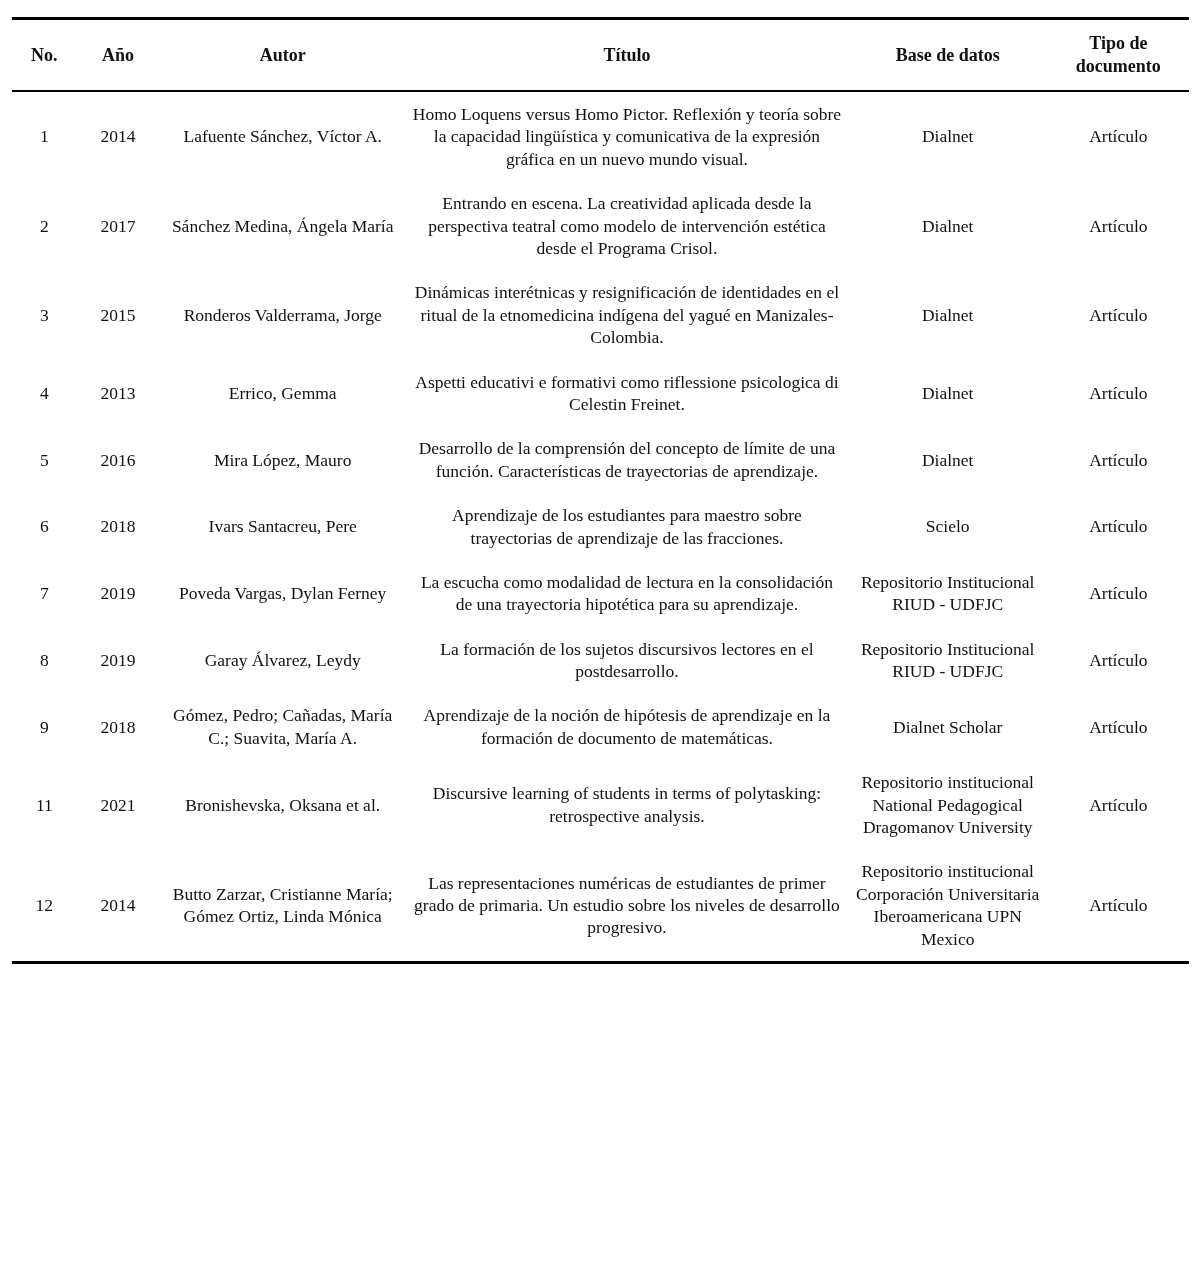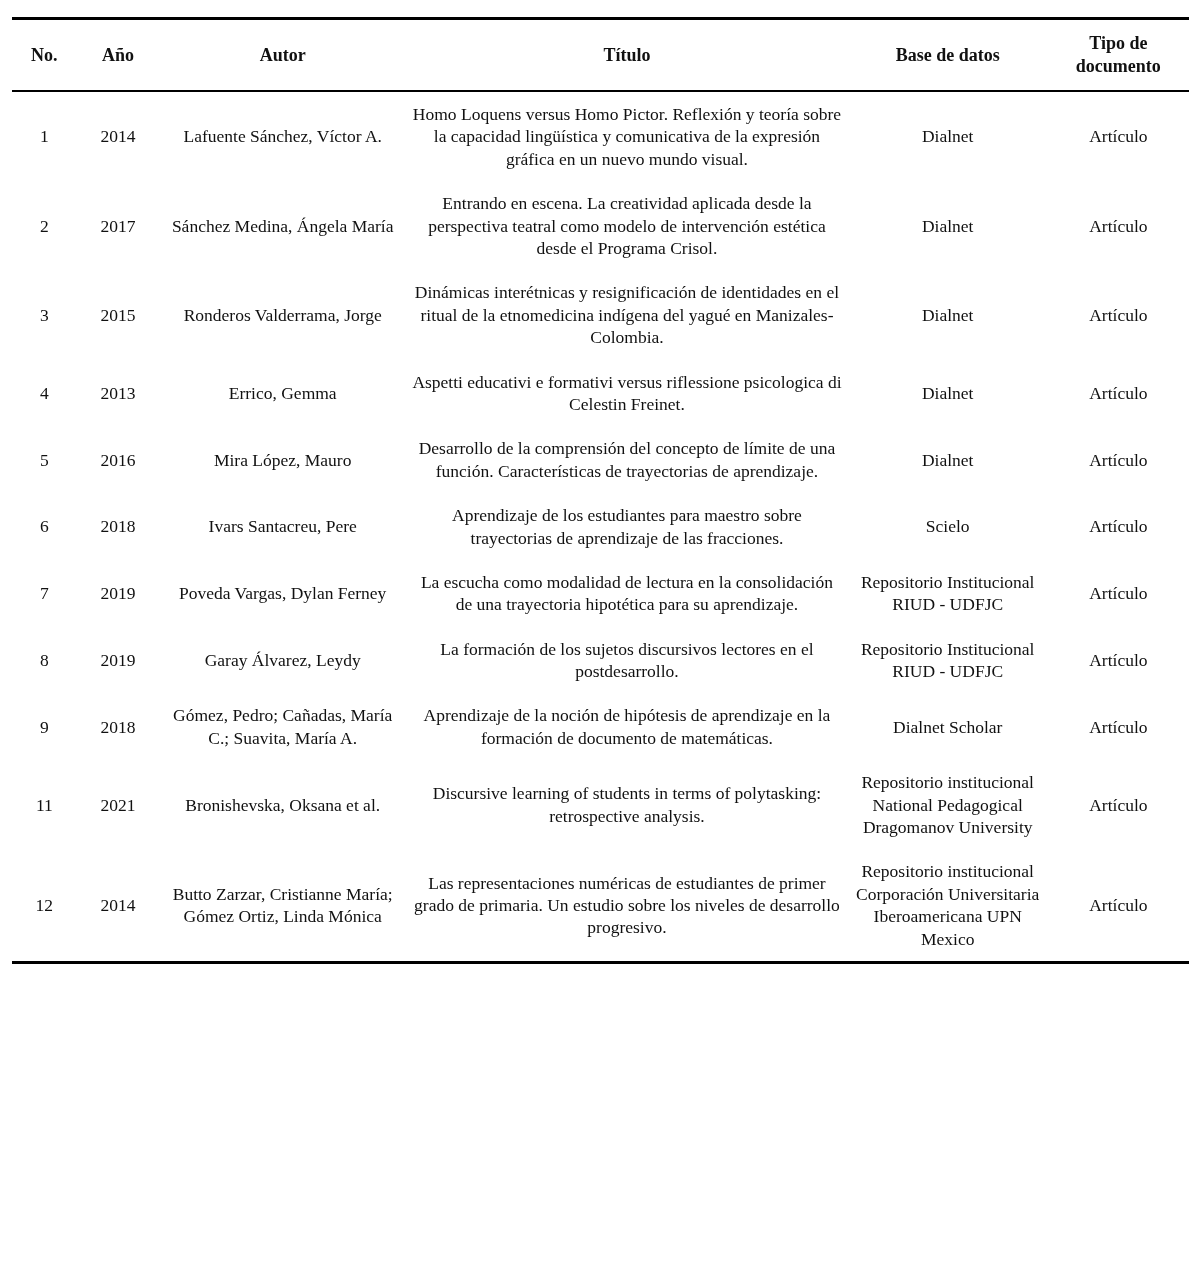--- a/index.html
+++ b/index.html
@@ -93,21 +93,21 @@
         <td class="ac">2015</td>
         <td class="al author-cell">Ronderos Valderrama, Jorge</td>
         <td class="al title-cell">Dinámicas interétnicas y resignificación de identidades en el ritual de la etnomedicina indígena del yagué en Manizales-Colombia.</td>
         <td class="ac">Dialnet</td>
         <td class="ac">Artículo</td>
       </tr>
       <tr>
         <td class="ac">4</td>
         <td class="ac">2013</td>
         <td class="al author-cell">Errico, Gemma</td>
-        <td class="al title-cell">Aspetti educativi e formativi versus riflessione psicologica di Celestin Freinet.</td>
+        <td class="al title-cell">Aspetti educativi e formativi como riflessione psicologica di Celestin Freinet.</td>
         <td class="ac">Dialnet</td>
         <td class="ac">Artículo</td>
       </tr>
       <tr>
         <td class="ac">5</td>
         <td class="ac">2016</td>
         <td class="al author-cell">Mira López, Mauro</td>
         <td class="al title-cell">Desarrollo de la comprensión del concepto de límite de una función. Características de trayectorias de aprendizaje.</td>
         <td class="ac">Dialnet</td>
         <td class="ac">Artículo</td>

